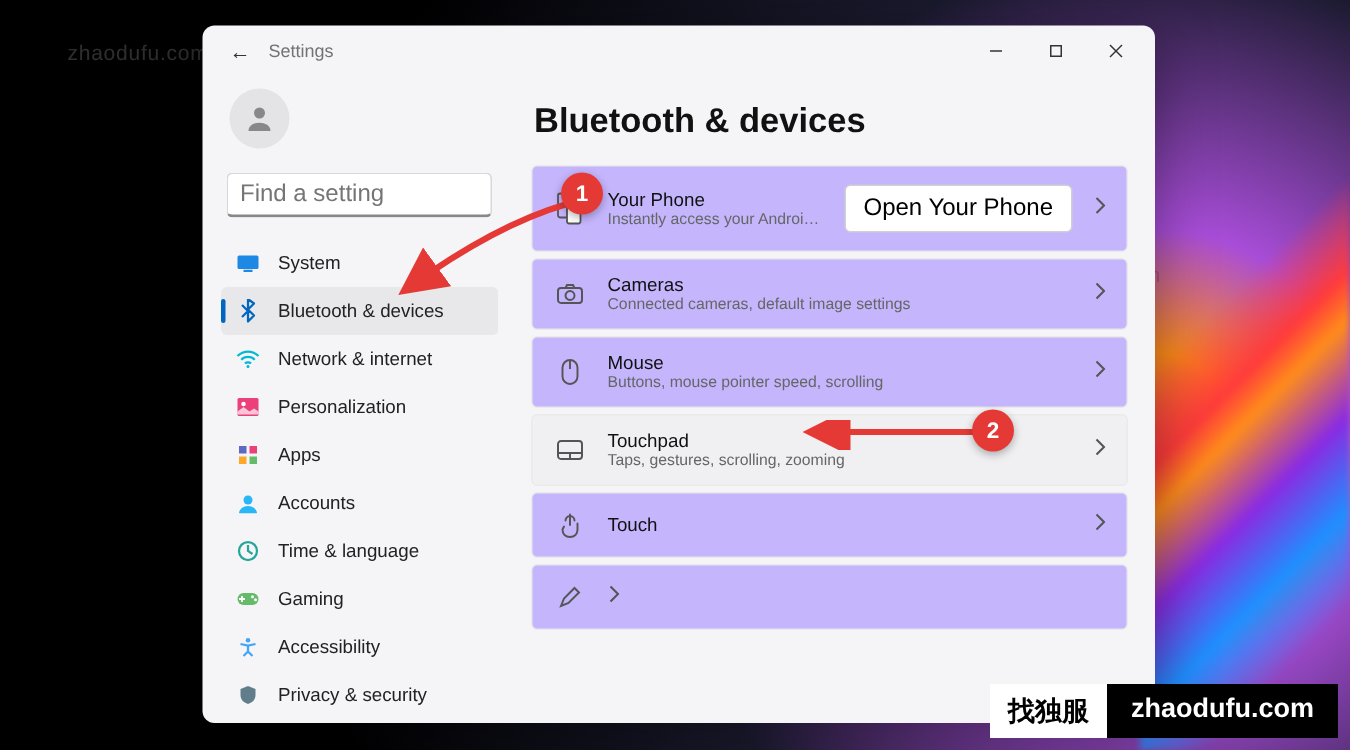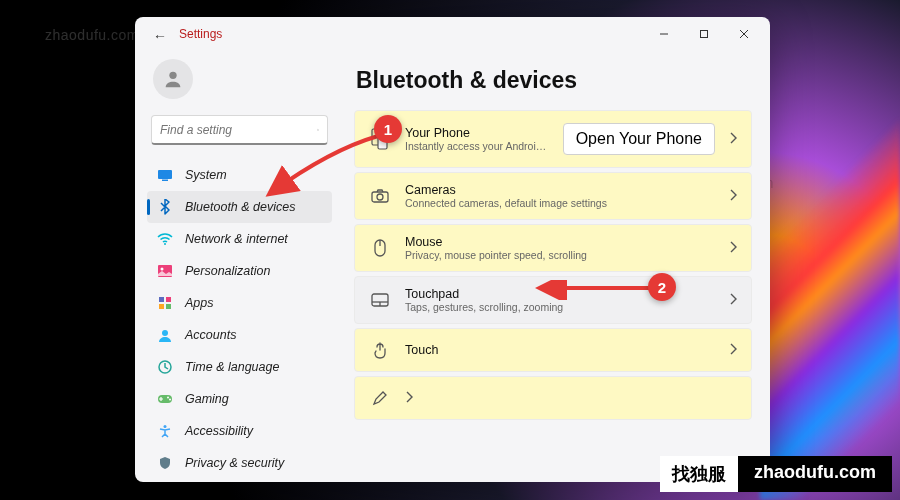--- a/index.html
+++ b/index.html
@@ -9,41 +9,41 @@
   .watermark { position: absolute; color: rgba(255,255,255,0.18); font-size: 14px; font-weight: 500; pointer-events: none; letter-spacing: .5px; }
   .watermark.dark { color: rgba(0,0,0,0.18); }
   .center-wm { font-size: 42px; font-weight: 700; color: rgba(0,0,0,0.12); }
   .corner-box { position: absolute; bottom: 8px; right: 8px; display: flex; align-items: stretch; }
   .corner-box .zh { background: #fff; color: #000; font-size: 18px; font-weight: 700; padding: 6px 12px; }
   .corner-box .url { background: #000; color: #fff; font-size: 18px; font-weight: 700; padding: 6px 16px; }
 
   .window { position: absolute; left: 135px; top: 17px; width: 635px; height: 465px; background: #f5f5f7; border-radius: 8px; box-shadow: 0 8px 40px rgba(0,0,0,0.4); display: flex; flex-direction: column; overflow: hidden; }
   .titlebar { height: 34px; display: flex; align-items: center; padding: 0 6px 0 12px; }
   .back-btn { width: 26px; height: 26px; display: flex; align-items: center; justify-content: center; color: #333; font-size: 14px; cursor: pointer; }
-  .title { font-size: 12px; color: #b91c1c; margin-left: 6px; flex: 1; }
+  .title { font-size: 12px; color: #737373; margin-left: 6px; flex: 1; }
   .win-controls { display: flex; gap: 0; }
   .win-btn { width: 40px; height: 28px; display: flex; align-items: center; justify-content: center; color: #333; cursor: pointer; }
   .win-btn svg { width: 10px; height: 10px; }
 
   .body { flex: 1; display: flex; overflow: hidden; }
   .sidebar { width: 205px; padding: 6px 8px 0 12px; display: flex; flex-direction: column; }
   .avatar { width: 40px; height: 40px; border-radius: 50%; background: #e4e4e6; display: flex; align-items: center; justify-content: center; margin: 2px 0 16px 6px; }
   .avatar svg { width: 22px; height: 22px; fill: #888; }
   .search-box { display: flex; align-items: center; background: #fff; border: 1px solid #d8d8d8; border-radius: 4px; height: 30px; padding: 0 8px; margin: 0 4px 14px 4px; border-bottom: 2px solid #888; }
-  .search-box input { flex: 1; border: none; outline: none; font-size: 12px; background: transparent; color: #333; font-style: italic; }
+  .search-box input { flex: 1; border: none; outline: none; font-size: 16px; background: transparent; color: #333; }
   .search-box .s-icon { width: 14px; height: 14px; }
-  .nav { flex: 1; overflow-y: auto; font-style: italic; }
+  .nav { flex: 1; overflow-y: auto; }
   .nav-item { display: flex; align-items: center; gap: 12px; height: 32px; padding: 0 10px; border-radius: 4px; font-size: 12.5px; color: #222; cursor: pointer; position: relative; }
   .nav-item.selected { background: #e8e8ea; }
   .nav-item.selected::before { content: ''; position: absolute; left: 0; top: 8px; bottom: 8px; width: 3px; background: #0067c0; border-radius: 2px; }
   .nav-icon { width: 16px; height: 16px; display: flex; align-items: center; justify-content: center; flex-shrink: 0; }
 
   .content { flex: 1; padding: 10px 18px 0 14px; overflow-y: auto; }
   .page-title { font-size: 23px; font-weight: 600; color: #111; margin: 6px 0 16px 2px; }
-  .card { background: #fef9c3; border: 1px solid #eaeaea; border-radius: 4px; display: flex; align-items: center; padding: 10px 14px; margin-bottom: 4px; cursor: pointer; gap: 14px; }
+  .card { background: #c4b5fd; border: 1px solid #eaeaea; border-radius: 4px; display: flex; align-items: center; padding: 10px 14px; margin-bottom: 4px; cursor: pointer; gap: 14px; }
   .card .ic { width: 22px; height: 22px; display: flex; align-items: center; justify-content: center; color: #444; flex-shrink: 0; }
   .card .txt { flex: 1; min-width: 0; }
   .card .card-title { font-size: 12.5px; font-weight: 500; color: #111; }
   .card .card-sub { font-size: 10.5px; color: #666; white-space: nowrap; overflow: hidden; text-overflow: ellipsis; }
   .card .chev { color: #555; flex-shrink: 0; }
   .phone-card { padding: 12px 14px; }
   .phone-card .open-btn { border: 1px solid #d0d0d0; background: #fff; border-radius: 4px; padding: 6px 12px; font-size: 16px; cursor: pointer; white-space: nowrap; }
   .card.highlight { background: #f0f0f2; }
 
   .step-badge { position: absolute; width: 28px; height: 28px; background: #e53935; color: #fff; border-radius: 50%; display: flex; align-items: center; justify-content: center; font-size: 15px; font-weight: 700; z-index: 50; box-shadow: 0 2px 6px rgba(0,0,0,0.3); }
@@ -237,21 +237,21 @@
           </div>
           <div class="card">
             <div class="ic">
               <svg width="12" height="18" viewBox="0 0 12 18">
                 <rect x="1" y="1" width="10" height="16" rx="5" fill="none" stroke="#555" stroke-width="1.3"></rect>
                 <line x1="6" y1="1" x2="6" y2="7" stroke="#555" stroke-width="1.3"></line>
               </svg>
             </div>
             <div class="txt">
               <div class="card-title">Mouse</div>
-              <div class="card-sub">Privacy, mouse pointer speed, scrolling</div>
+              <div class="card-sub">Buttons, mouse pointer speed, scrolling</div>
             </div>
             <div class="chev"><svg width="8" height="12" viewBox="0 0 8 12">
                 <path d="M2 1l5 5-5 5" fill="none" stroke="#555" stroke-width="1.4"></path>
               </svg></div>
           </div>
           <div class="card highlight">
             <div class="ic">
               <svg width="18" height="14" viewBox="0 0 18 14">
                 <rect x="1" y="1" width="16" height="12" rx="2" fill="none" stroke="#555" stroke-width="1.3"></rect>
                 <line x1="1" y1="9" x2="17" y2="9" stroke="#555" stroke-width="1.3"></line>

